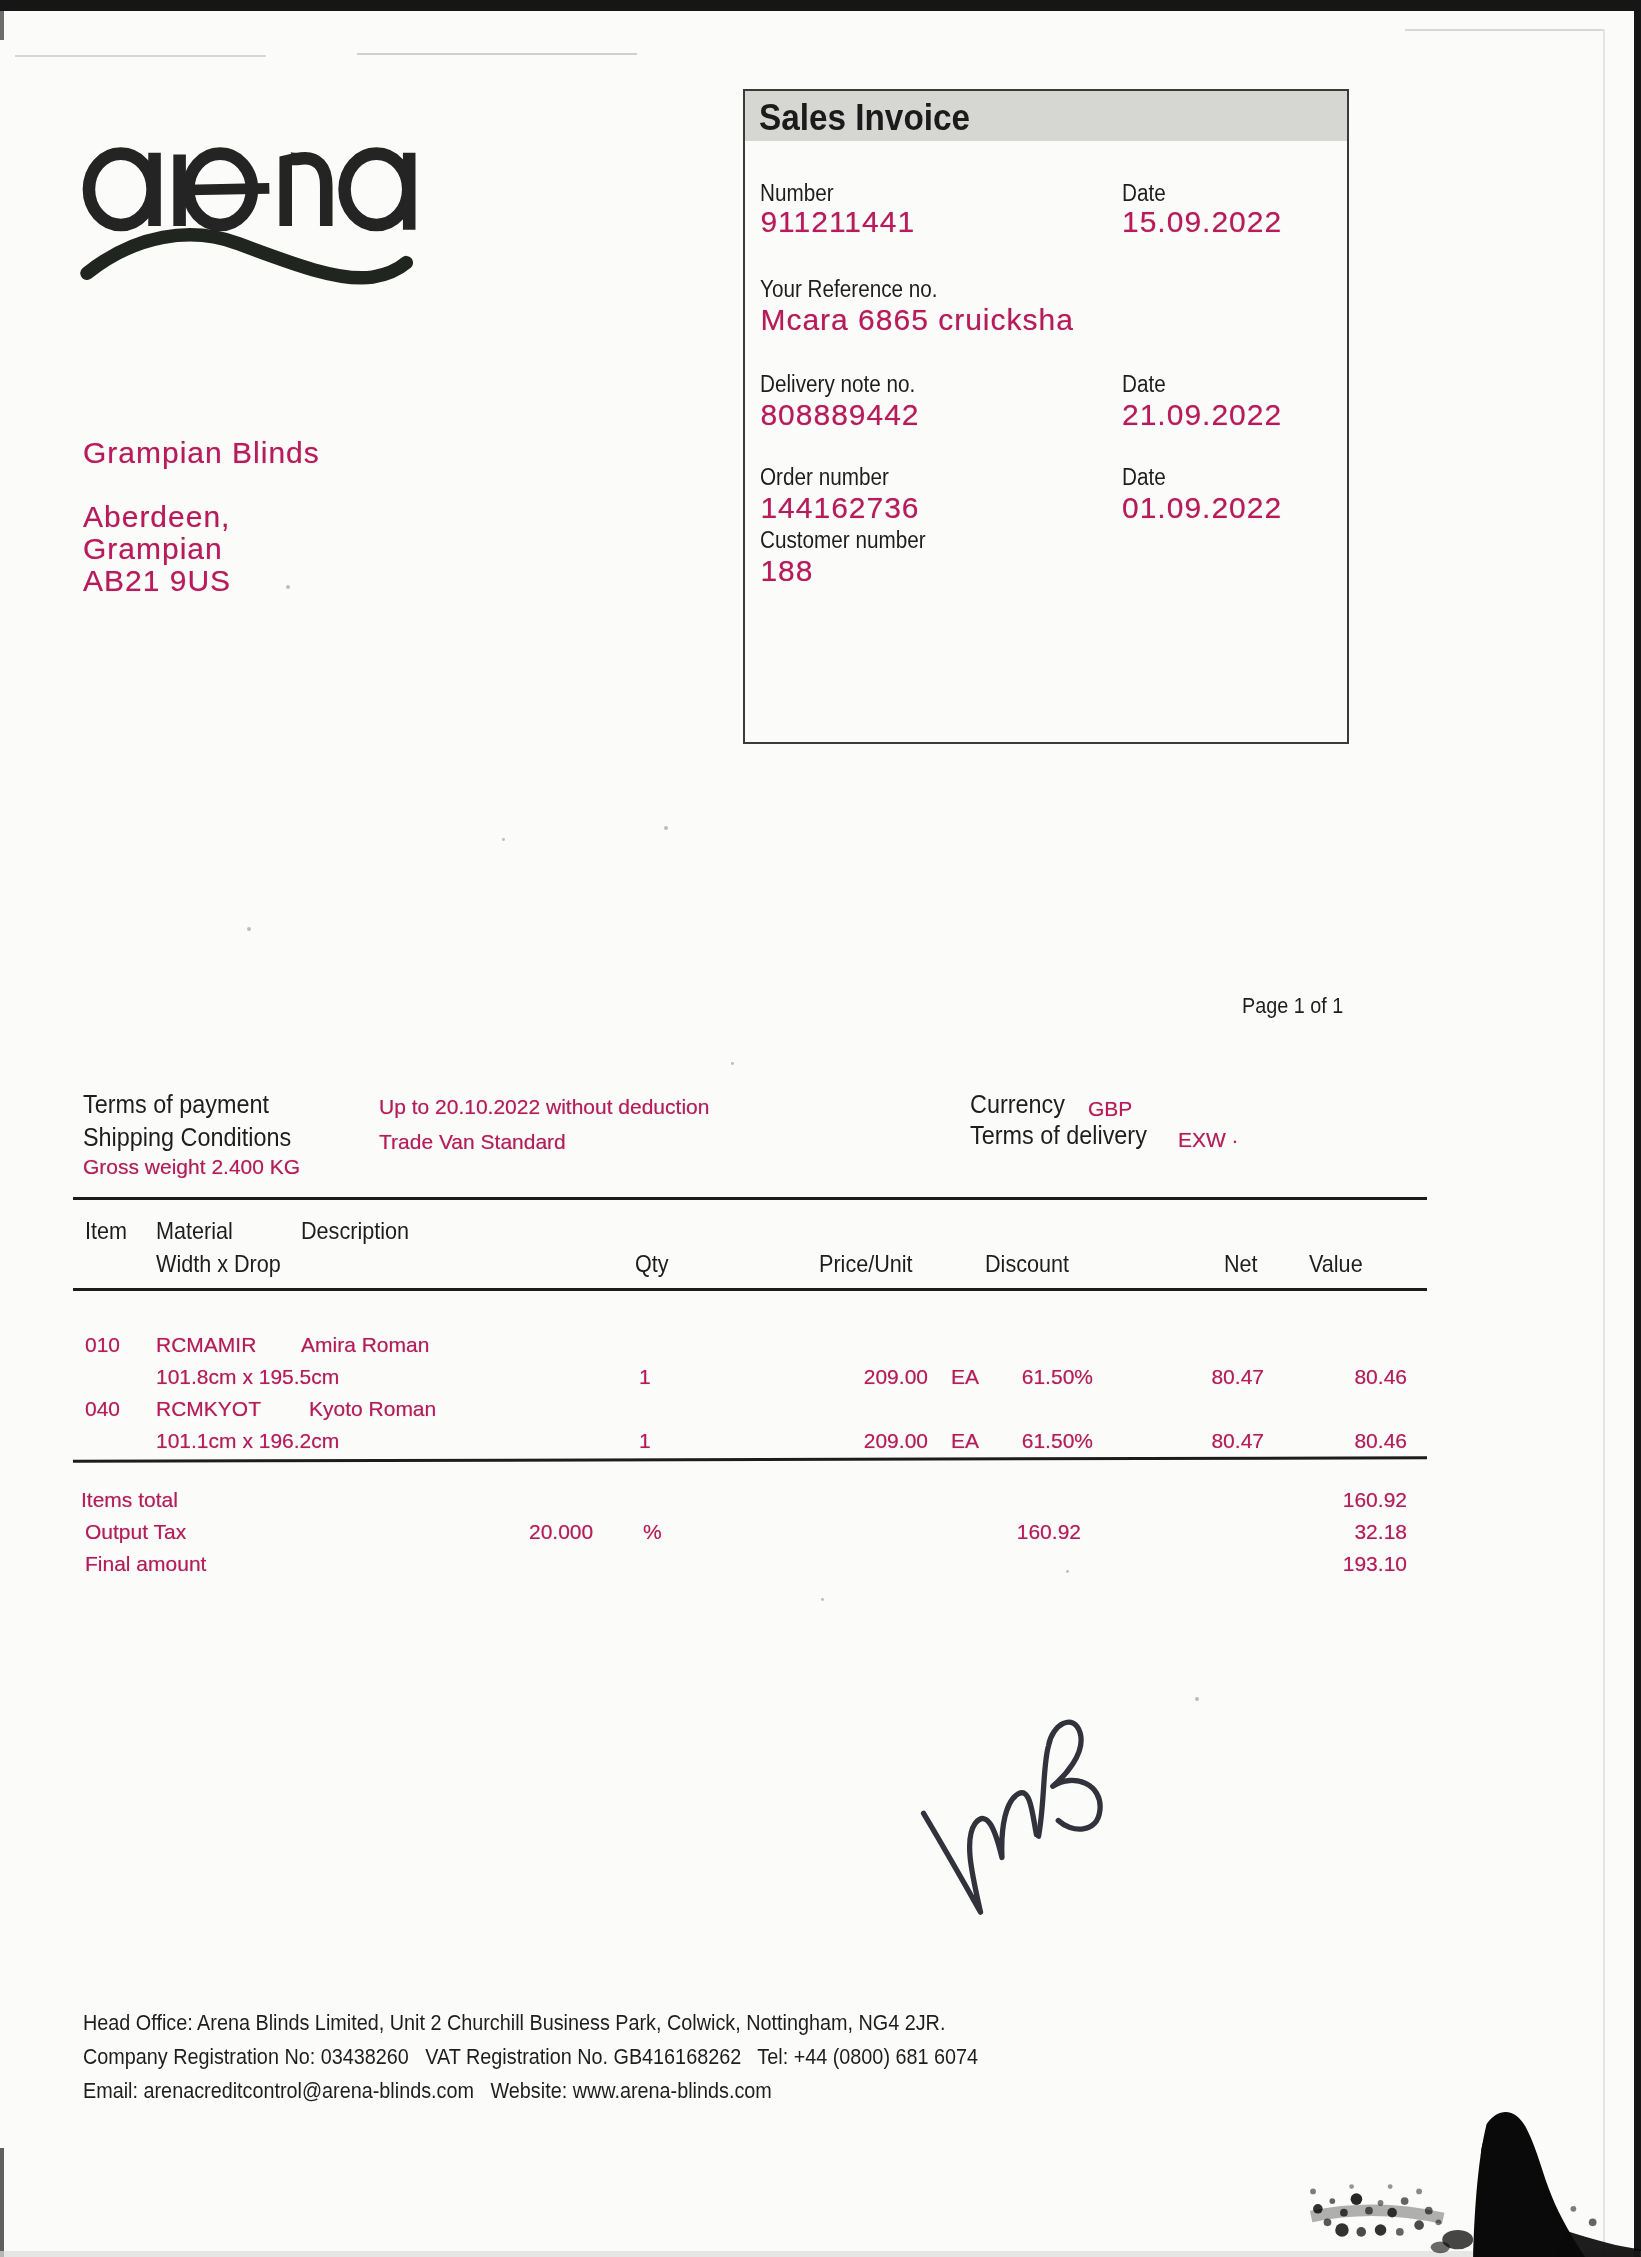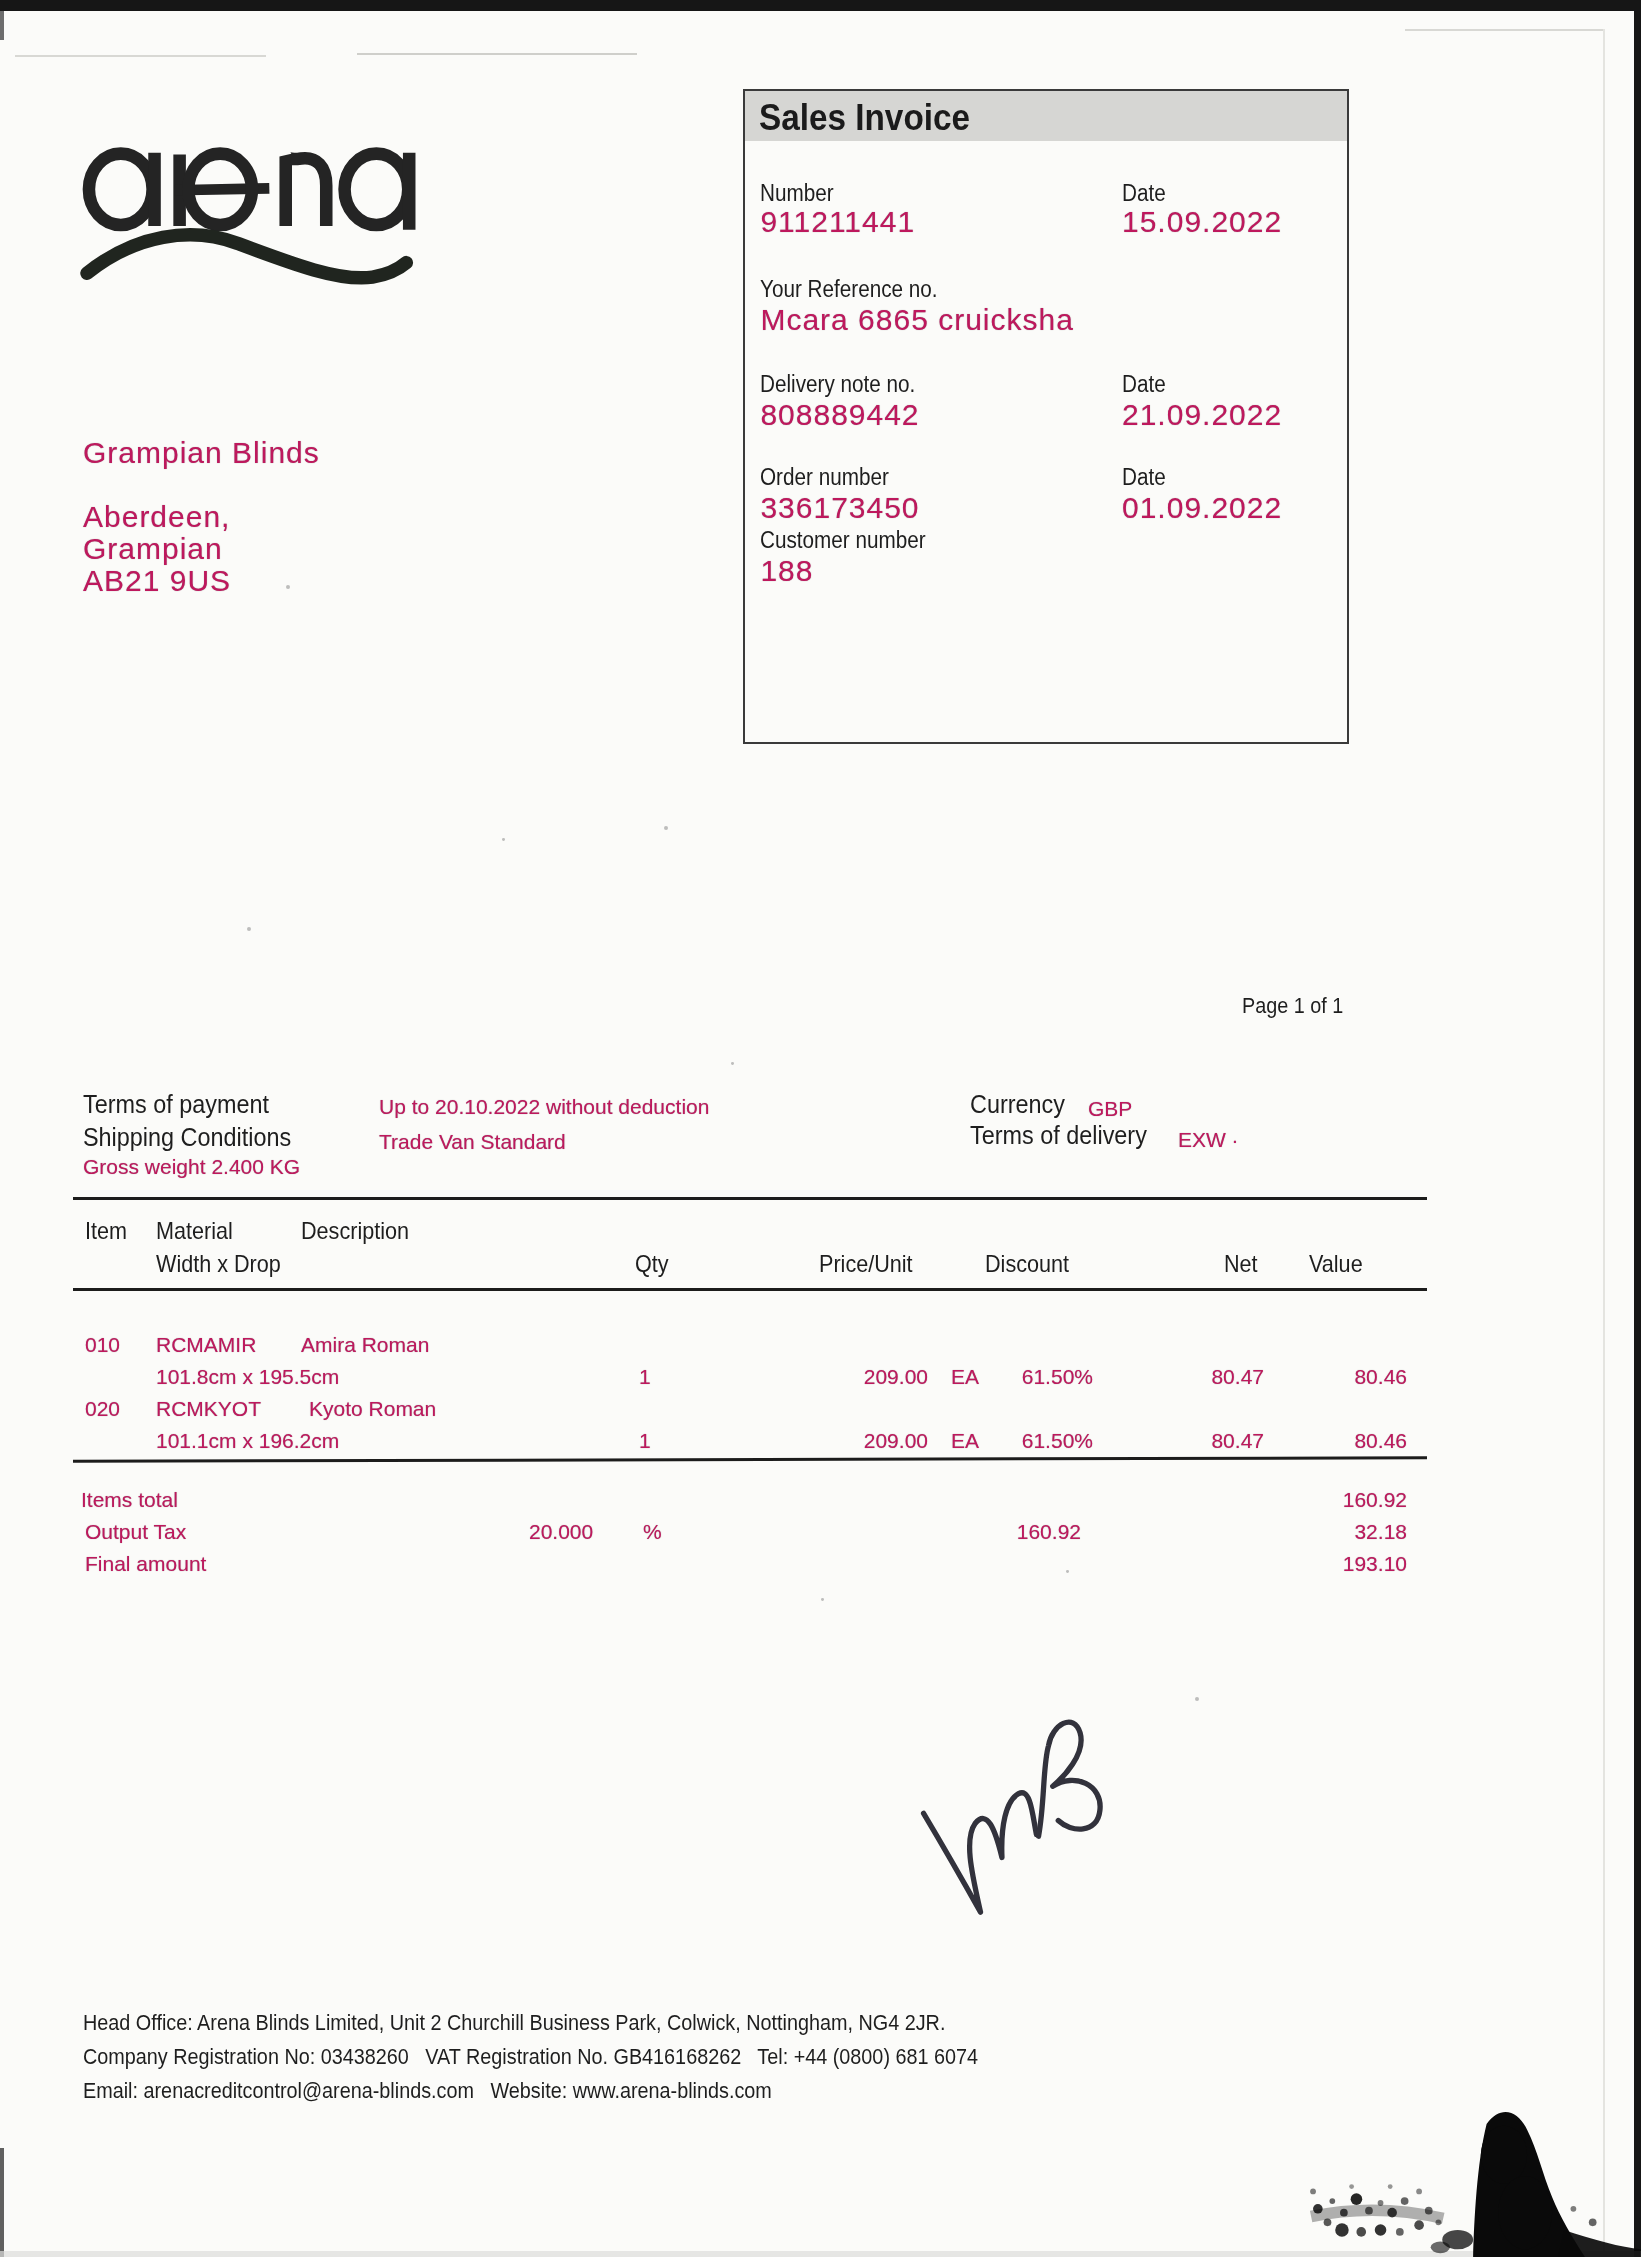--- a/index.html
+++ b/index.html
@@ -69,21 +69,21 @@
 
     <div class="abs sans lbl cond" style="left:15.4px;top:185px;">Your Reference no.</div>
     <div class="abs mono val" style="left:15.4px;top:212px;">Mcara 6865 cruicksha</div>
 
     <div class="abs sans lbl cond" style="left:15.4px;top:280px;">Delivery note no.</div>
     <div class="abs mono val" style="left:15.4px;top:307px;">808889442</div>
     <div class="abs sans lbl cond" style="left:377px;top:280px;">Date</div>
     <div class="abs mono val" style="left:377px;top:307px;">21.09.2022</div>
 
     <div class="abs sans lbl cond" style="left:15.4px;top:373px;">Order number</div>
-    <div class="abs mono val" style="left:15.4px;top:400px;">336173450</div>
+    <div class="abs mono val" style="left:15.4px;top:400px;">144162736</div>
     <div class="abs sans lbl cond" style="left:377px;top:373px;">Date</div>
     <div class="abs mono val" style="left:377px;top:400px;">01.09.2022</div>
 
     <div class="abs sans lbl cond" style="left:15.4px;top:436px;">Customer number</div>
     <div class="abs mono val" style="left:15.4px;top:463px;">188</div>
   </div>
 
   <div class="abs sans cond" style="left:1242px;top:993px;font-size:22px;">Page 1 of 1</div>
 
   <div class="abs sans cond" style="left:83px;top:1089px;font-size:26px;">Terms of payment</div>
@@ -118,21 +118,21 @@
     <div class="abs mono tmono" style="left:156px;top:1365px;">101.8cm x 195.5cm</div>
     <div class="abs mono tmono" style="left:639px;top:1365px;">1</div>
     <div class="abs mono tmono" style="right:713px;top:1365px;">209.00</div>
     <div class="abs mono tmono" style="left:951px;top:1365px;">EA</div>
     <div class="abs mono tmono" style="right:548px;top:1365px;">61.50%</div>
     <div class="abs mono tmono" style="right:377px;top:1365px;">80.47</div>
     <div class="abs mono tmono" style="right:234px;top:1365px;">80.46</div>
   </div>
 
   <div>
-    <div class="abs mono tmono" style="left:85px;top:1397px;">020</div>
+    <div class="abs mono tmono" style="left:85px;top:1397px;">040</div>
     <div class="abs mono tmono" style="left:156px;top:1397px;">RCMKYOT</div>
     <div class="abs mono tmono" style="left:309px;top:1397px;">Kyoto Roman</div>
     <div class="abs mono tmono" style="left:156px;top:1429px;">101.1cm x 196.2cm</div>
     <div class="abs mono tmono" style="left:639px;top:1429px;">1</div>
     <div class="abs mono tmono" style="right:713px;top:1429px;">209.00</div>
     <div class="abs mono tmono" style="left:951px;top:1429px;">EA</div>
     <div class="abs mono tmono" style="right:548px;top:1429px;">61.50%</div>
     <div class="abs mono tmono" style="right:377px;top:1429px;">80.47</div>
     <div class="abs mono tmono" style="right:234px;top:1429px;">80.46</div>
   </div>

